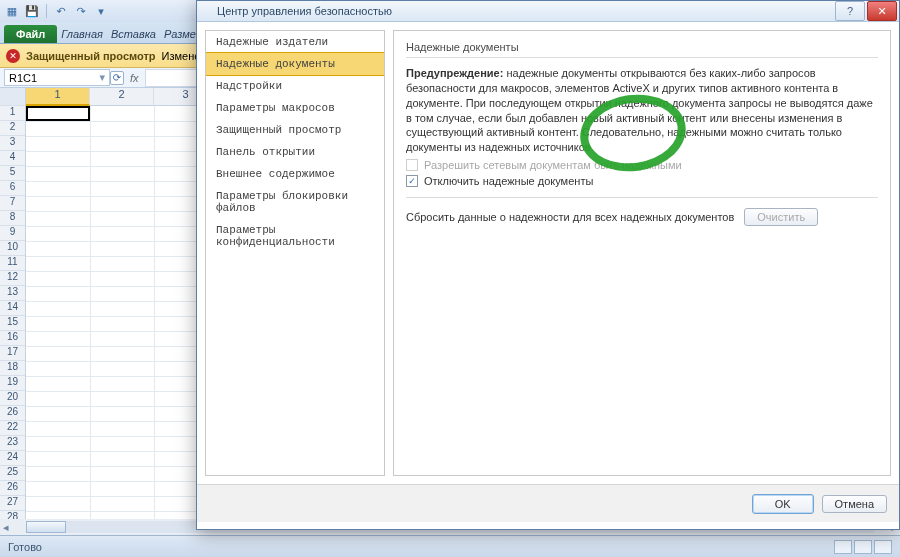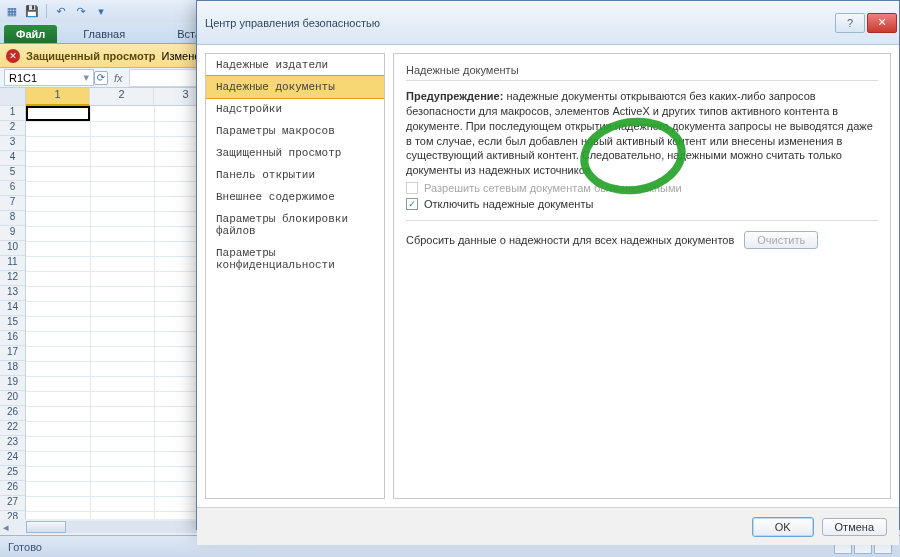--- a/index.html
+++ b/index.html
@@ -5,26 +5,26 @@
   * { box-sizing: border-box; margin: 0; padding: 0; font-family: "Segoe UI", Tahoma, sans-serif; font-size: 11px; }
   body { width: 900px; height: 557px; background: #e6e9ec; overflow: hidden; position: relative; }
 
   
   .excel-window { position: absolute; inset: 0; background: #d6e4f0; }
   .qat { height: 22px; background: linear-gradient(#e7effa,#d2e0f1); display:flex; align-items:center; padding:0 4px; gap:4px; }
   .qat .icon { width:16px; height:16px; display:flex; align-items:center; justify-content:center; color:#3b6ea5; }
   .title-sep { border-left:1px solid #a9c0dc; height:14px; margin:0 2px; }
   .ribbon-tabs { height: 22px; background: linear-gradient(#d6e5f3,#c7daee); display:flex; align-items:flex-end; padding-left:4px; border-bottom:1px solid #8ba9c9; }
   .file-tab { background: linear-gradient(#2a8e3d,#1f7030); color:#fff; padding:3px 12px; border-radius:3px 3px 0 0; font-weight:bold; }
-  .rtab { padding:3px 26px; color:#2b425f; }
+  .rtab { padding:3px 4px; color:#2b425f;font-style:italic; }
   .protected-bar { height: 24px; background: linear-gradient(#fce9ad,#f9dd8a); display:flex; align-items:center; gap:6px; padding:0 6px; border-bottom:1px solid #d4b660; }
   .shield { width:14px; height:14px; background:#c62828; border-radius:50%; display:flex; align-items:center; justify-content:center; color:#fff; font-size:9px; }
   .protected-bar .lbl { font-weight:bold; color:#5a4a10; }
   .namebox-row { height: 20px; background:#eef4fb; display:flex; align-items:center; border-bottom:1px solid #bfcfe3; }
-  .namebox { width:90px; border:1px solid #b7c9df; background:#fff; margin-left:4px; padding:1px 4px; display:flex; align-items:center; justify-content:space-between; }
+  .namebox { width:106px; border:1px solid #b7c9df; background:#fff; margin-left:4px; padding:1px 4px; display:flex; align-items:center; justify-content:space-between; }
   .fx { margin:0 6px; font-style:italic; color:#6a6a6a; }
   .fx-area { flex:1; height:18px; border:1px solid #cfd9e8; background:#fff; margin-right:4px; }
   .sheet-area { position:absolute; top:88px; left:0; right:0; bottom:25px; background:#fff; display:flex; }
   .rowhdrs { width:26px; background:#eef2f7; border-right:1px solid #c6d2e1; }
   .rowhdr { height:15px; border-bottom:1px solid #d6dfea; text-align:center; font-size:10px; color:#3b5573; }
   .gridwrap { flex:1; overflow:hidden; }
   .colhdrs { height:18px; background:#eef2f7; display:flex; }
   .colhdr { width:64px; border-right:1px solid #d6dfea; border-bottom:1px solid #c6d2e1; text-align:center; color:#3b5573; }
   .colhdr.sel { background:#f7d774; border-bottom:2px solid #d9a400; }
   .cells { position:relative; }
@@ -33,21 +33,21 @@
   .gridline-v { position:absolute; top:0; bottom:0; border-left:1px solid #e3e9f1; }
   .status-bar { position:absolute; left:0; right:0; bottom:0; height:22px; background:linear-gradient(#dfe9f5,#c9d9ec); border-top:1px solid #9fb7d1; display:flex; align-items:center; padding:0 8px; color:#3b5573; justify-content:space-between; }
   .sb-right { display:flex; gap:2px; }
   .sb-btn { width:18px; height:14px; border:1px solid #9fb7d1; background:#eef4fb; }
   .hscroll { position:absolute; left:0; right:0; bottom:22px; height:16px; background:#e9eef5; display:flex; align-items:center; }
   .hscroll .track { flex:1; height:12px; background:#dbe4ef; margin:0 14px; position:relative; }
   .hscroll .thumb { position:absolute; left:0; top:0; height:12px; width:40px; background:linear-gradient(#f4f8fd,#d0dff0); border:1px solid #9fb7d1; }
 
   
   .dialog { position:absolute; left:196px; top:0; width:704px; height:530px; background:#fff; border:1px solid #5b7da6; box-shadow:0 4px 18px rgba(0,0,0,.35); }
-  .dlg-titlebar { height:44px; background:linear-gradient(#f3f7fb,#dae7f5); display:flex; align-items:center; justify-content:space-between; padding-left:8px; border-bottom:1px solid #b3c7dd; }
+  .dlg-titlebar { height:21px; background:linear-gradient(#f3f7fb,#dae7f5); display:flex; align-items:center; justify-content:space-between; padding-left:20px; border-bottom:1px solid #b3c7dd; }
   .dlg-title-parent { position:absolute; left:196px; top:-6px; height:14px; font-size:10px; color:#4a6282; padding-left:8px; background:linear-gradient(#eef4fb,#e4edf8); width:704px; border:1px solid #b3c7dd; border-bottom:none; }
   .dlg-title { color:#2c4866; }
   .winbtns { display:flex; }
   .winbtn { width:30px; height:20px; margin-right:2px; border:1px solid #9fb5cf; border-radius:2px; background:linear-gradient(#f4f8fd,#d9e6f4); display:flex; align-items:center; justify-content:center; color:#4a6282; }
   .winbtn.close { background:linear-gradient(#f08080,#c83a2e); color:#fff; border-color:#a82e24; }
   .dlg-body { display:flex; height:462px; }
   .dlg-side { width:180px; border:1px solid #c8c8c8; margin:8px 4px 8px 8px; background:#fff; overflow:hidden; }
   .side-item { padding:5px 10px; color:#414141; cursor:default;font-family:Liberation Mono, monospace; }
   .side-item.sel { background:#f7d774; border:1px solid #d9a400; margin:-1px; }
   .dlg-main { flex:1; border:1px solid #c8c8c8; margin:8px 8px 8px 4px; padding:10px 12px; position:relative; color:#333; }

